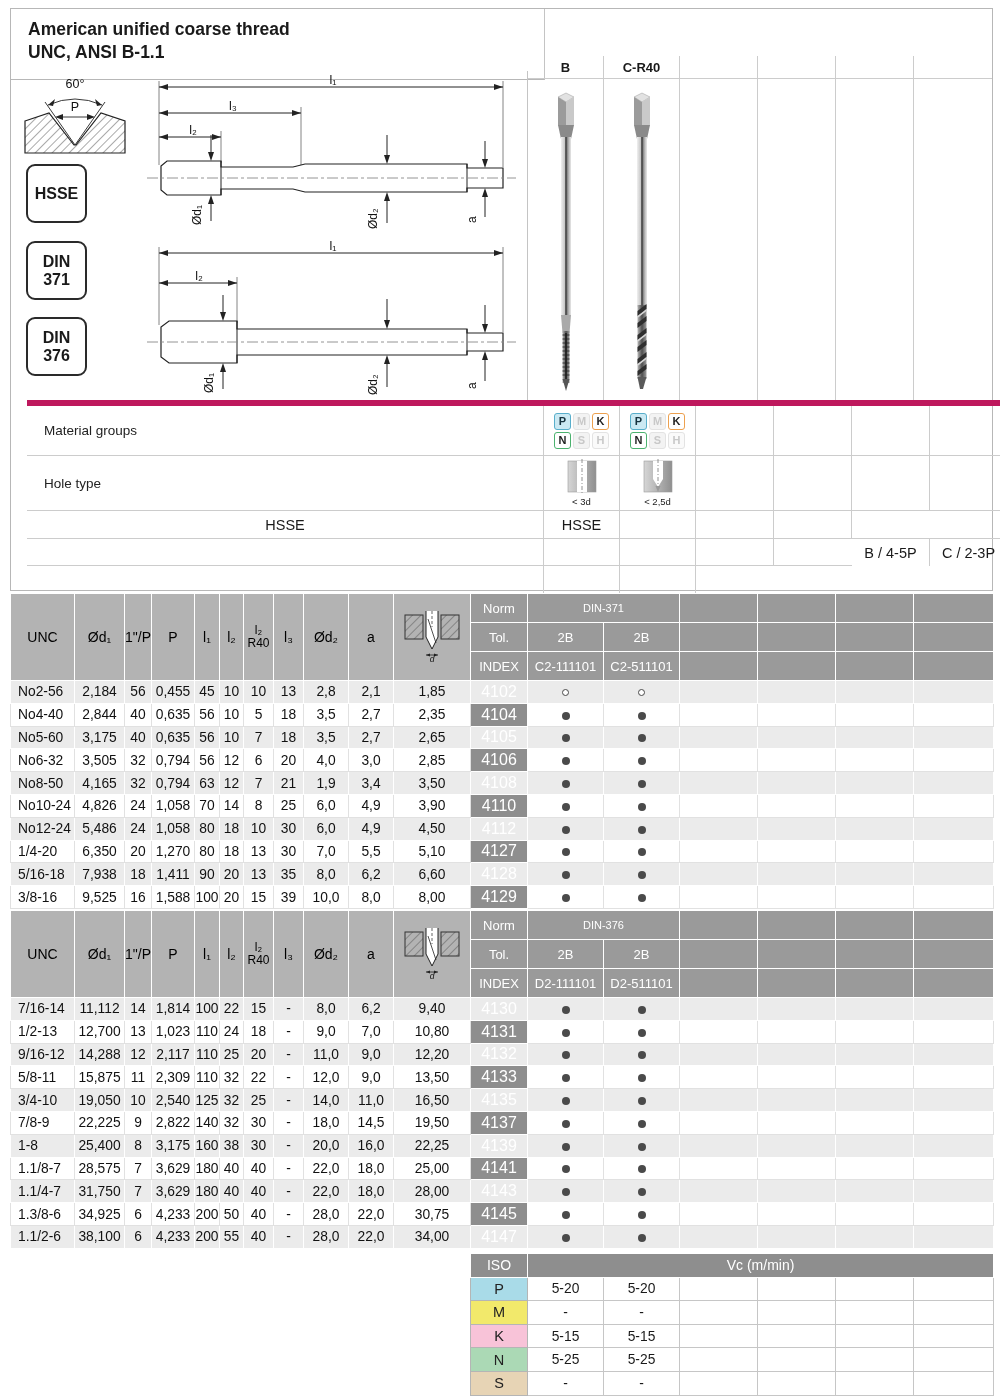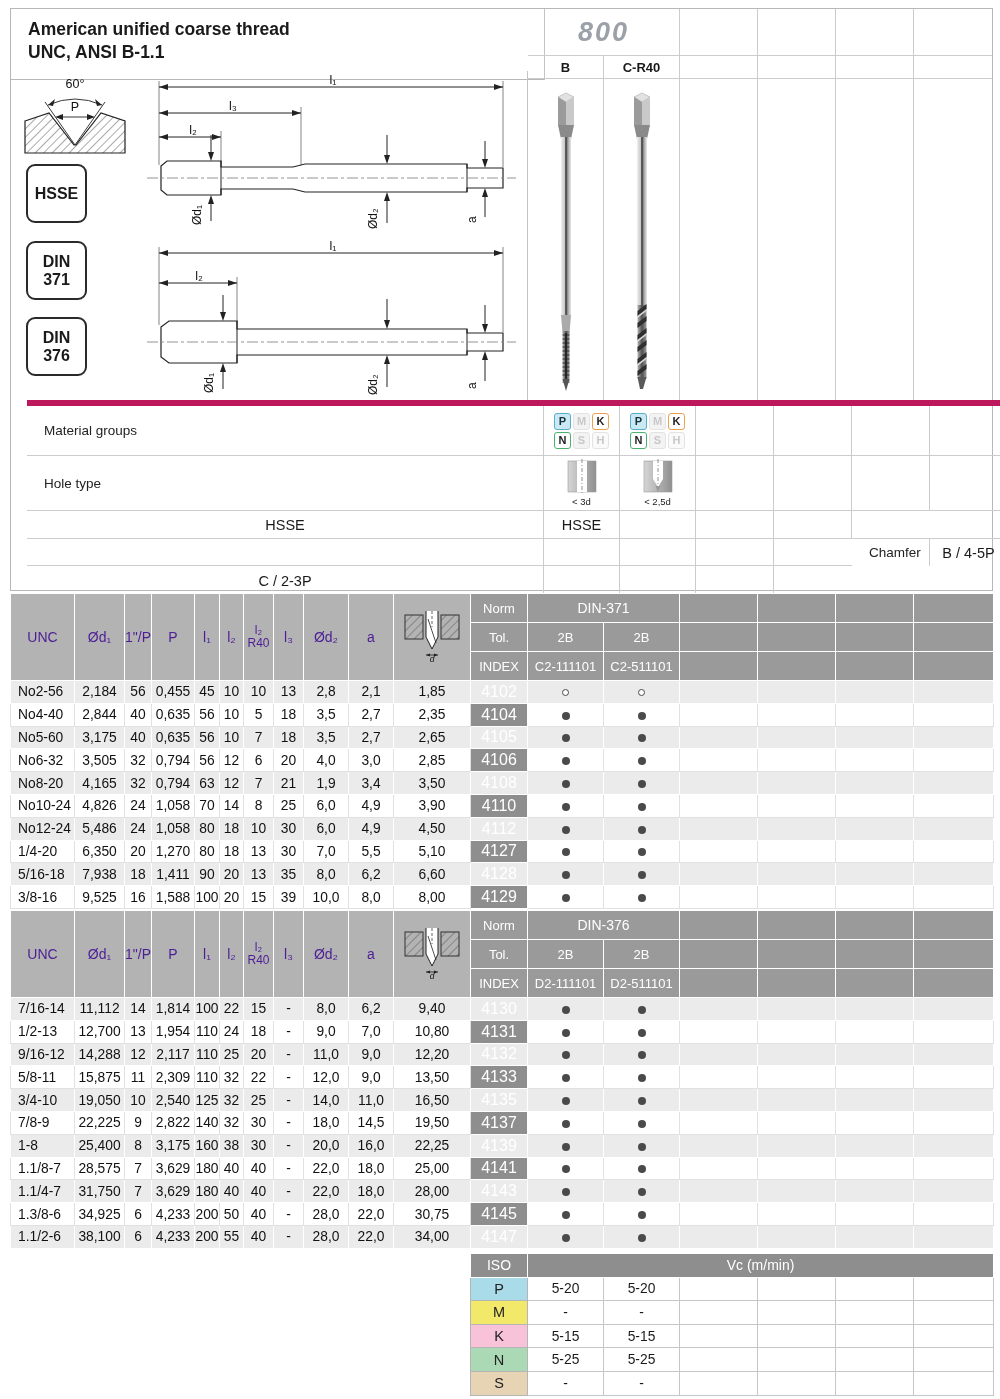--- a/index.html
+++ b/index.html
@@ -35,23 +35,23 @@
   .holewrap{display:flex;flex-direction:column;align-items:center;}
   .holecap{font-size:9.5px;color:#222;margin-top:1px;}
   
   .sidebox{position:absolute;left:15px;width:57px;height:55px;border:2.5px solid #2a2a2a;border-radius:9px;
            display:flex;flex-direction:column;align-items:center;justify-content:center;font-weight:bold;font-size:16px;line-height:1.12;background:#fff;}
   
   table.dims{position:absolute;left:10px;border-collapse:collapse;table-layout:fixed;width:983px;}
   table.dims th,table.dims td{padding:0;overflow:hidden;white-space:nowrap;}
   .dims thead tr{height:29px;}
   .dims th{font-weight:normal;}
-  .dims th.lt{background:#b3b3b3;color:#4c1d95;font-size:14px;border:1.5px solid #fff;}
+  .dims th.lt{background:#b3b3b3;color:#000000;font-size:14px;border:1.5px solid #fff;}
   .dims th.dk{background:#9a9a9a;color:#fff;font-size:13px;border:1.5px solid #fff;text-align:center;}
-  .dims th.din{font-size:14px;}
+  .dims th.din{font-size:11px;}
   .dims th.code{font-size:13px;}
   .dims tbody tr{height:22.8px;}
   .dims tbody td{font-size:13.8px;text-align:center;border:1px solid #e1e1e1;background:#fff;color:#111;}
   .dims tbody tr.stripe td{background:#ebebeb;border-color:#fff;}
   .dims tbody td.unc{text-align:left;padding-left:7px;}
   .dims tbody td.idx{background:#8e8e8e;color:#fff;font-size:16px;border-color:#fff;}
   .dot{display:inline-block;width:8px;height:8px;border-radius:50%;background:#4a4a4a;vertical-align:middle;}
   .dot.open{width:5px;height:5px;background:#fff;border:1.8px solid #4a4a4a;}
   .hsub{font-size:12px;display:block;line-height:1.05;}
   
@@ -67,29 +67,20 @@
 
 <div class="page">
 
   <div id="topblock">
 
     <div class="abs title-area">
       <div class="title-line">American unified coarse thread</div>
       <div class="title-line">UNC, ANSI B-1.1</div>
     </div>
 
-    <div class="abs right-head">
-      <div>
-          <span class="logo">800</span>
-        </div>
-      <div></div>
-        <div></div>
-      <div></div>
-        <div></div>
-    </div>
 
     <div class="abs right-sub">
       <div>B</div>
       <div>C-R40</div>
       <div></div>
         <div></div>
       <div></div>
         <div></div>
     </div>
 
@@ -360,21 +351,20 @@
         <div></div>
         <div class="lastcol"></div>
 
       <div class="val"></div>
       <div class="val"></div>
       <div></div>
         <div></div>
         <div></div>
         <div class="lastcol"></div>
 
-      <div class="albl lastrow">Chamfer</div>
       <div class="val lastrow">B / 4-5P</div>
       <div class="val lastrow">C / 2-3P</div>
       <div class="lastrow"></div>
         <div class="lastrow"></div>
         <div class="lastrow"></div>
         <div class="lastrow lastcol"></div>
     </div>
   </div>
 
   <table class="dims" style="top:593px;">
@@ -527,21 +517,21 @@
           <td>2,85</td>
           <td class="idx">4106</td>
           <td><span class="dot"></span></td>
           <td><span class="dot"></span></td>
           <td></td>
           <td></td>
           <td></td>
           <td></td>
         </tr>
         <tr class="stripe">
-          <td class="unc">No8-20</td>
+          <td class="unc">No8-50</td>
           <td>4,165</td>
           <td>32</td>
           <td>0,794</td>
           <td>63</td>
           <td>12</td>
           <td>7</td>
           <td>21</td>
           <td>1,9</td>
           <td>3,4</td>
           <td>3,50</td>
@@ -749,21 +739,21 @@
           <td><span class="dot"></span></td>
           <td></td>
           <td></td>
           <td></td>
           <td></td>
         </tr>
         <tr>
           <td class="unc">1/2-13</td>
           <td>12,700</td>
           <td>13</td>
-          <td>1,954</td>
+          <td>1,023</td>
           <td>110</td>
           <td>24</td>
           <td>18</td>
           <td>-</td>
           <td>9,0</td>
           <td>7,0</td>
           <td>10,80</td>
           <td class="idx">4131</td>
           <td><span class="dot"></span></td>
           <td><span class="dot"></span></td>

